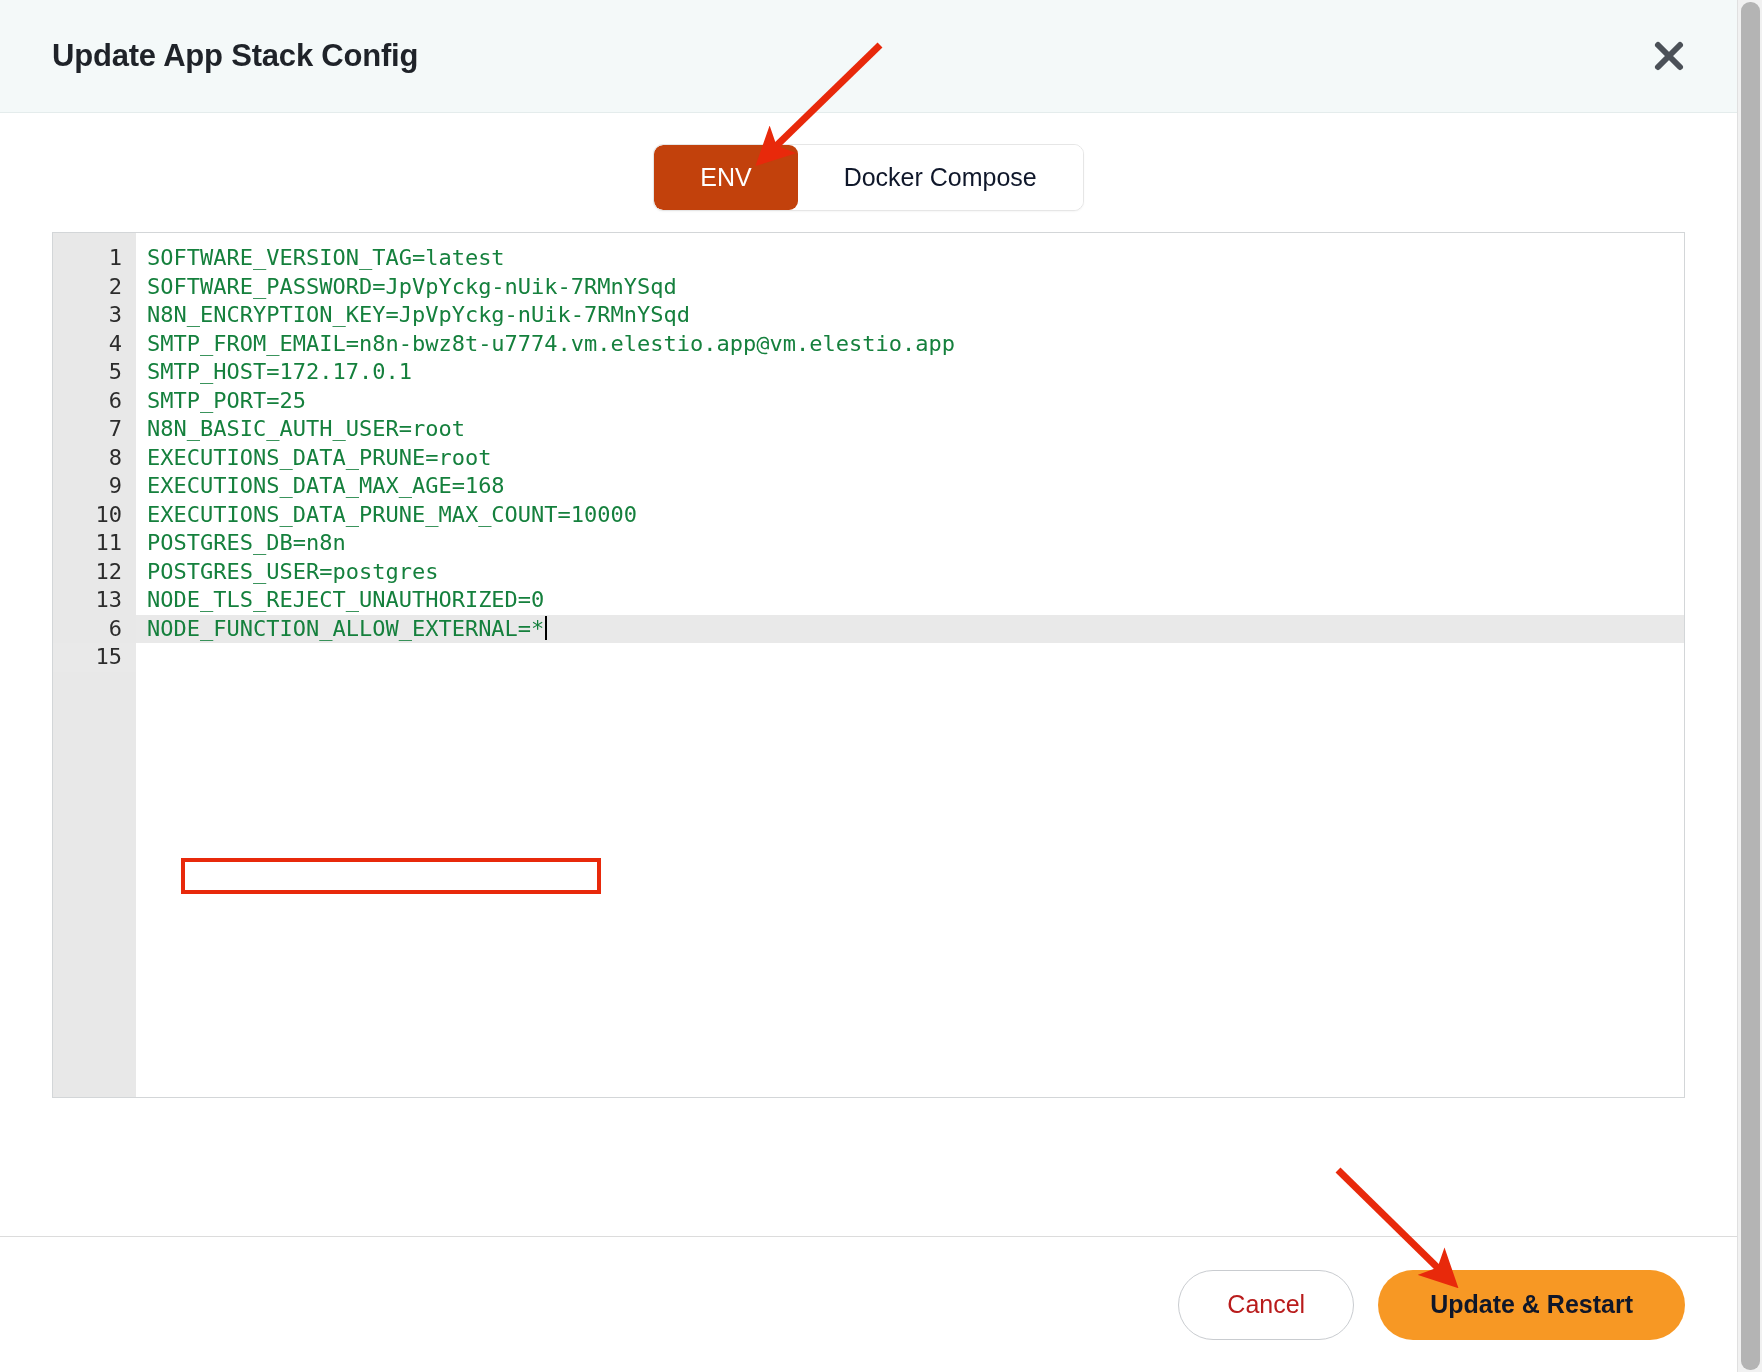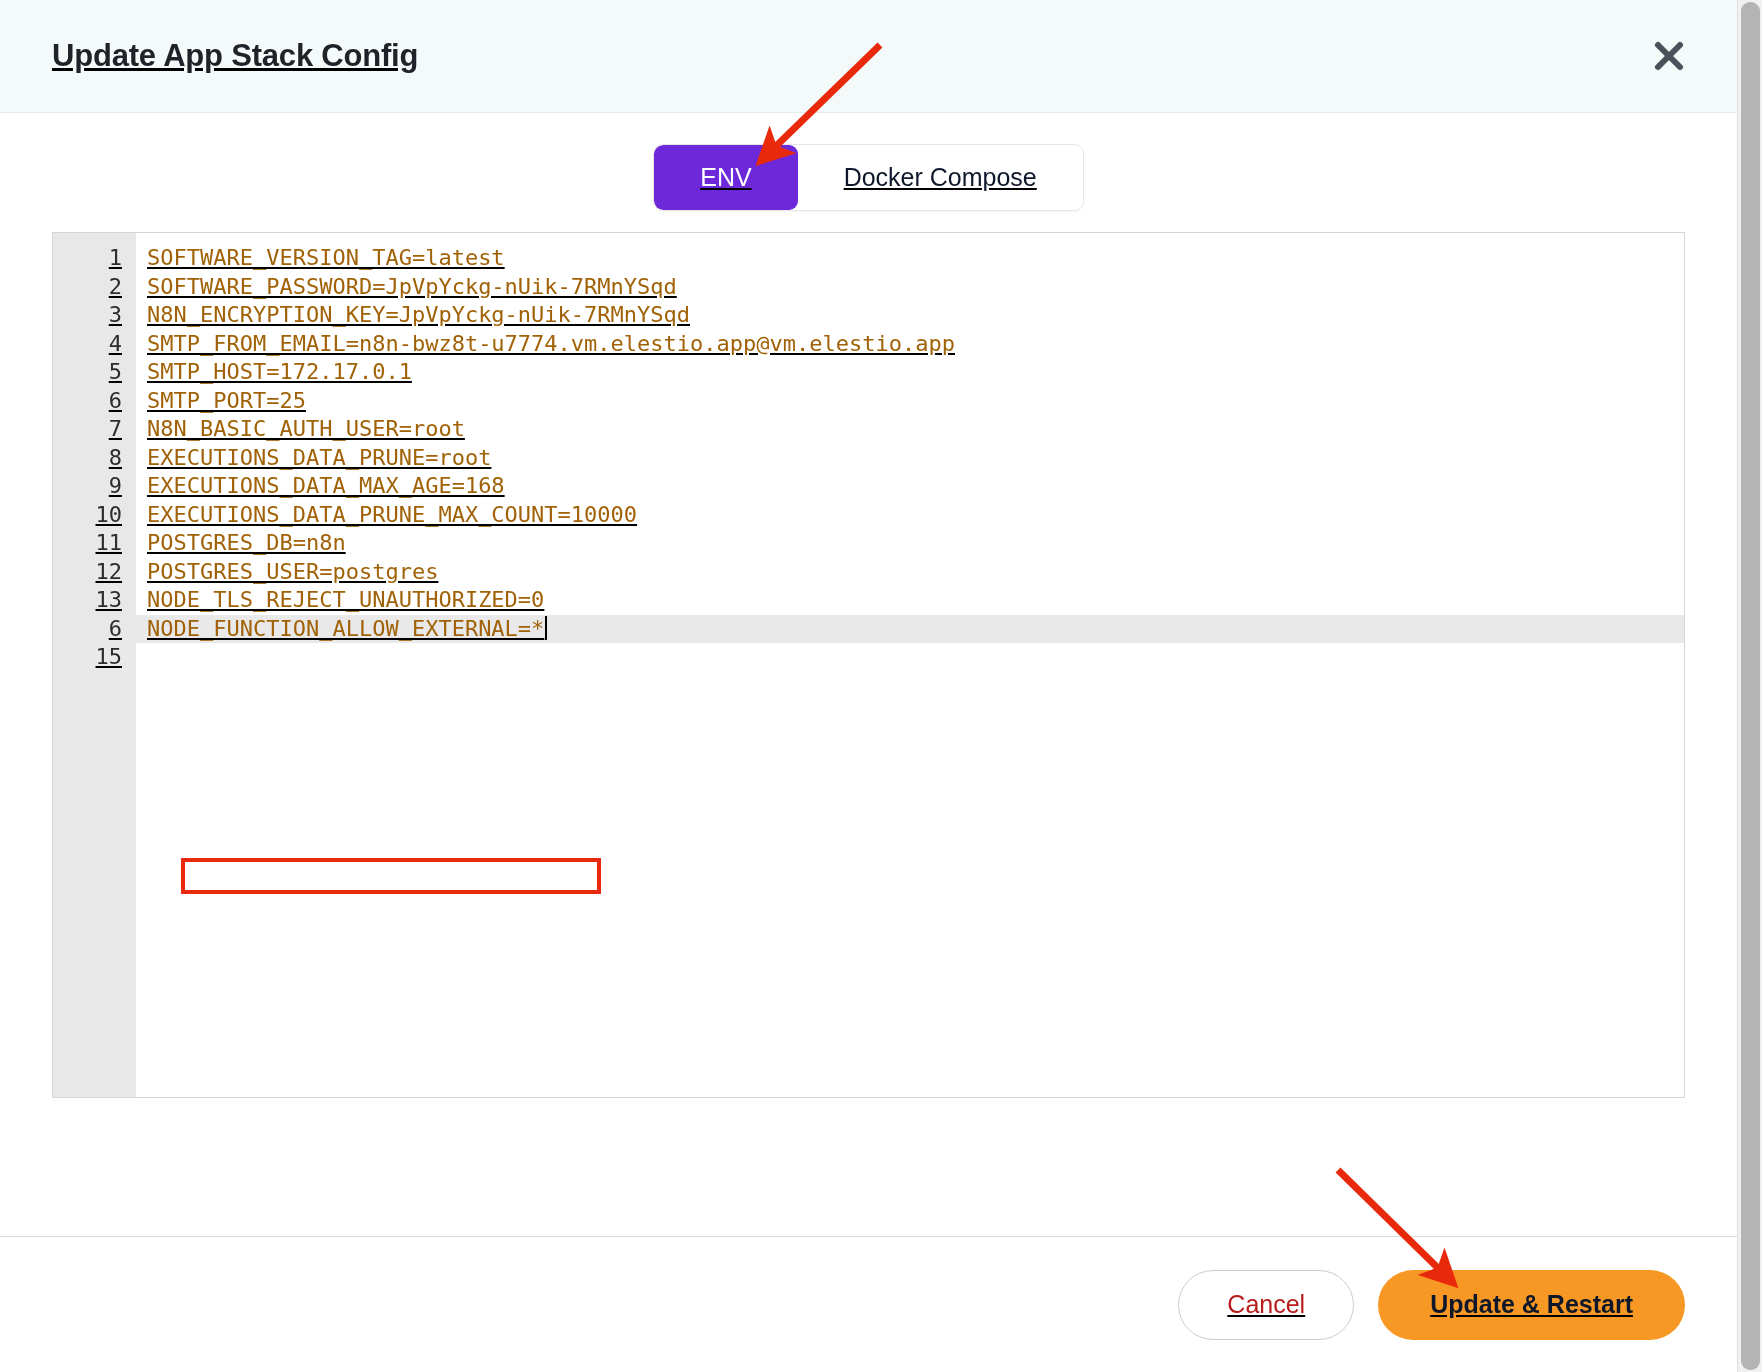--- a/index.html
+++ b/index.html
@@ -16,21 +16,20 @@
     background: #ffffff;
   }
   
   .modal {
     position: absolute;
     left: 0; top: 0;
     width: 1737px; height: 1372px;
     background: #ffffff;
     display: flex;
     flex-direction: column;
-    text-decoration: underline;
   }
   .modal-header {
     height: 113px;
     min-height: 113px;
     background: #f4f9f9;
     border-bottom: 1px solid #e4ecec;
     display: flex;
     align-items: center;
     justify-content: space-between;
     padding: 0 44px 0 52px;
@@ -80,21 +79,21 @@
     display: flex;
     align-items: center;
     justify-content: center;
     font-size: 25px;
     color: #0f172a;
     cursor: pointer;
     background: #ffffff;
     white-space: nowrap;
   }
   .tab.active {
-    background: #6d28d9;
+    background: #c2410c;
     color: #ffffff;
     border-radius: 9px;
   }
 
   
   .editor-wrap {
     margin: 0 52px;
     border: 1px solid #d3d6d8;
     background: #ffffff;
     height: 866px;
@@ -122,21 +121,21 @@
     flex: 1;
     padding-top: 11px;
     position: relative;
     overflow: hidden;
   }
   .code .cl {
     height: 28.5px;
     line-height: 28.5px;
     font-family: "DejaVu Sans Mono", monospace;
     font-size: 22px;
-    color: #a16207;
+    color: #15803d;
     padding-left: 11px;
     white-space: pre;
   }
   .code .cl.active-line,
   .gutter .ln.active-line {
     background: #e9e9e9;
   }
   .caret {
     display: inline-block;
     width: 2px;

